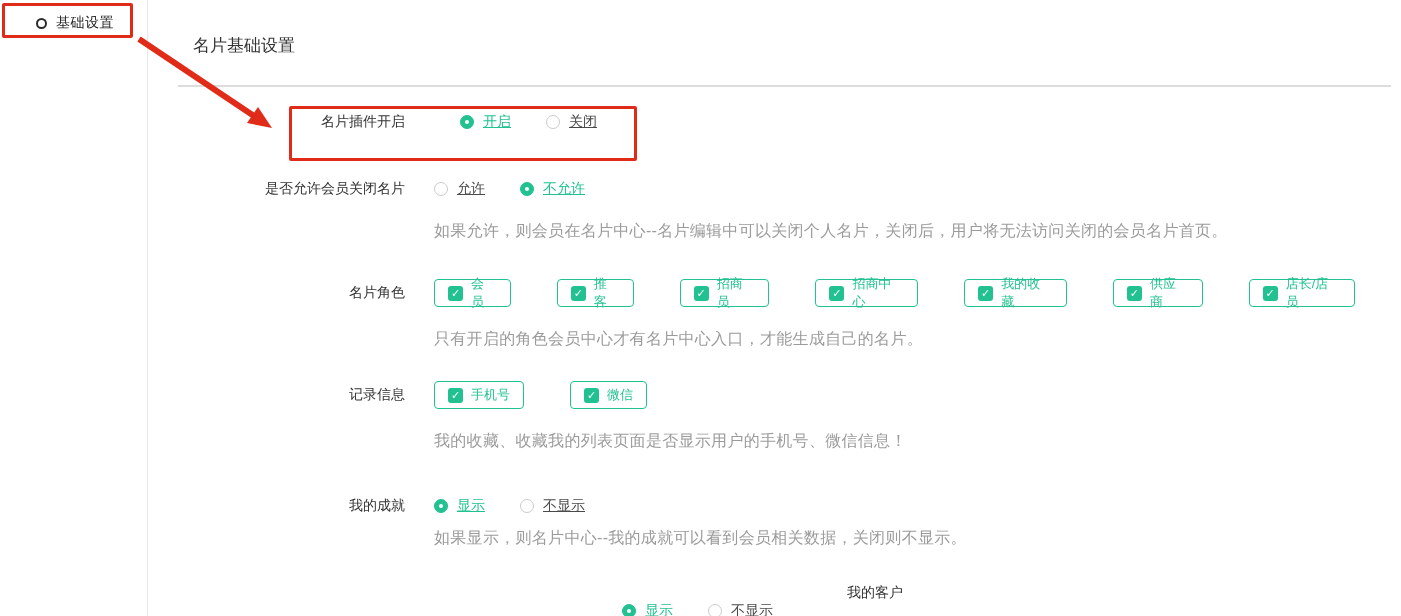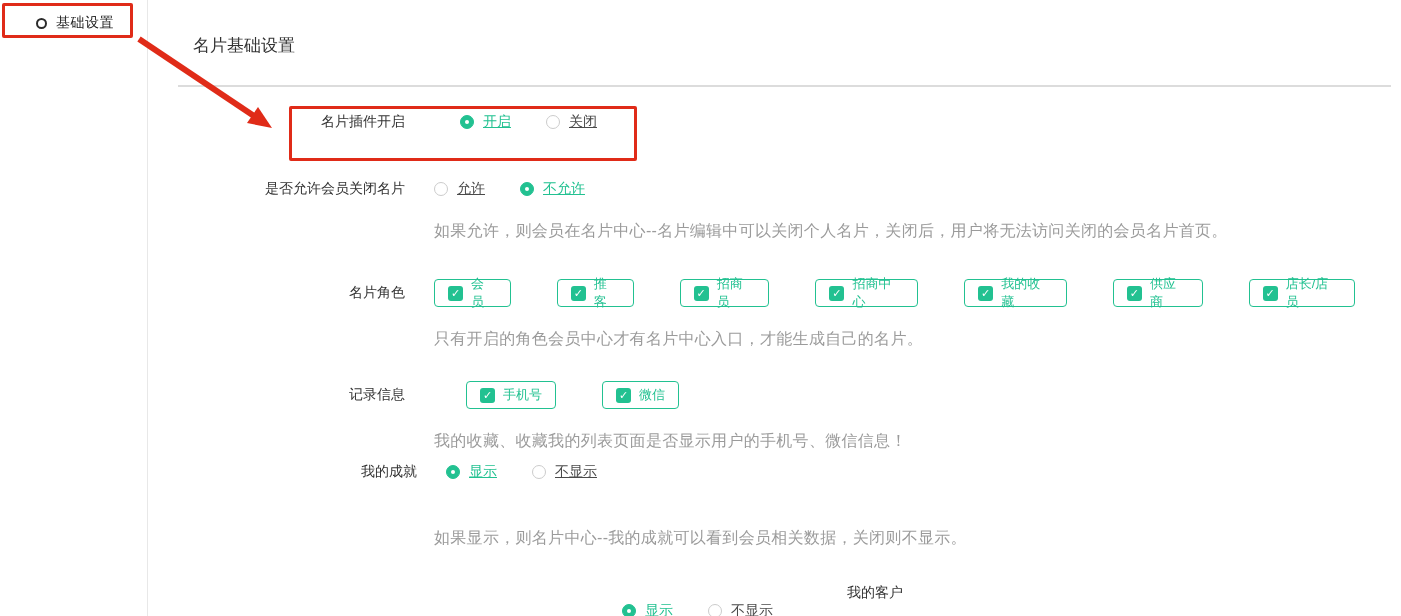--- a/index.html
+++ b/index.html
@@ -38,21 +38,21 @@
     position:absolute; left:178px; top:85px; width:1213px; height:2px;
     background:#dcdcdc;
   }
 
   
   .form-row {
     position:absolute; left:0; width:1401px; height:28px;
     display:flex; align-items:center;
   }
   .r1 { top:108px;gap:26px; } .r2 { top:175px; } .r3 { top:279px; }
-  .r4 { top:381px;gap:32px; } .r5 { top:458px;padding-left:12px; } .r6 { top:584px;flex-direction:column; }
+  .r4 { top:381px; } .r5 { top:492px; } .r6 { top:584px;flex-direction:column; }
   .row-label {
     width:405px; text-align:right; font-size:14px; color:#333; flex:0 0 auto;
   }
   .row-controls { display:flex; align-items:center; margin-left:29px; }
 
   
   .radio-option { display:flex; align-items:center; margin-right:35px; cursor:pointer; }
   .radio {
     width:14px; height:14px; border-radius:50%;
     border:1px solid #ccc; background:#fff; position:relative; flex:0 0 auto;

